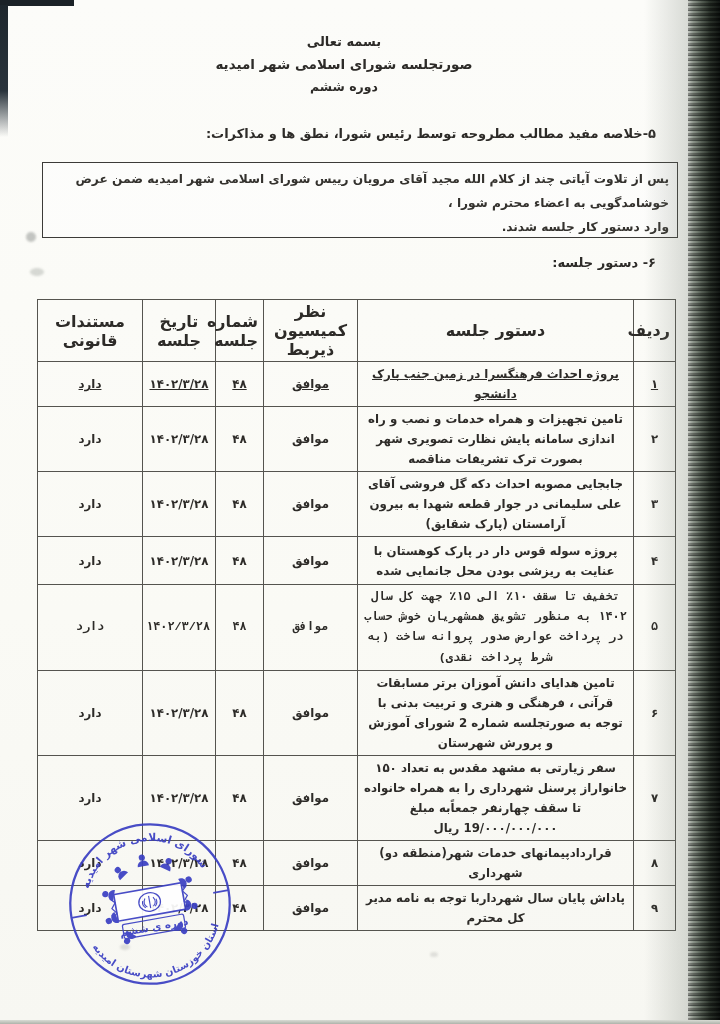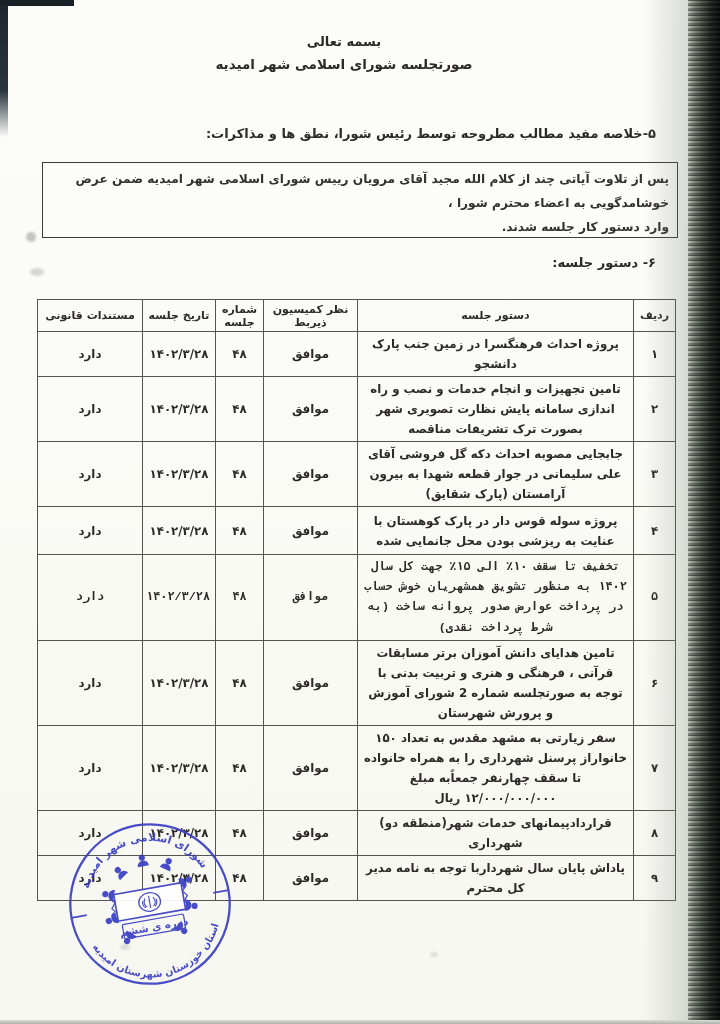--- a/index.html
+++ b/index.html
@@ -51,25 +51,25 @@
   .summary-box .line{font-size:12.2px;font-weight:600;line-height:1.95;text-align:right;color:#34322e;}
 
   table.agenda{
     position:absolute;top:299px;right:44px;width:638px;
     border-collapse:collapse;direction:rtl;table-layout:fixed;
   }
   table.agenda th,table.agenda td{
     border:1.3px solid #55544f;font-weight:700;color:#2d2b28;
     text-align:center;vertical-align:middle;padding:2px 5px;box-sizing:border-box;
   }
-  table.agenda th{font-size:11px;height:32px;}
+  table.agenda th{font-size:16px;height:32px;}
   table.agenda td{font-size:11.8px;line-height:1.7;}
   col.c-row{width:42px;} col.c-agenda{width:276px;} col.c-comm{width:94px;}
   col.c-sess{width:48px;} col.c-date{width:73px;} col.c-docs{width:105px;}
-  tbody tr:nth-child(1){height:38px;}
+  tbody tr:nth-child(1){height:38px;text-decoration:underline;}
   tbody tr:nth-child(2){height:57px;}
   tbody tr:nth-child(3){height:62px;}
   tbody tr:nth-child(4){height:48px;}
   tbody tr:nth-child(5){height:62px;font-family:Liberation Mono, monospace;}
   tbody tr:nth-child(6){height:61px;}
   tbody tr:nth-child(7){height:64px;}
   tbody tr:nth-child(8){height:30px;}
   tbody tr:nth-child(9){height:30px;}
 
   .stamp{position:absolute;left:62px;top:816px;width:176px;height:176px;z-index:4;opacity:.93;}
@@ -77,20 +77,21 @@
 </head>
 <body>
 
 <div class="page">
 
   <div class="content">
 
     <div class="doc-header">
       <div class="bismillah">بسمه تعالی</div>
       <div class="title">صورتجلسه شورای اسلامی شهر امیدیه</div>
+      <div class="term">دوره ششم</div>
     </div>
 
     <div class="sec-heading sec5">۵-خلاصه مفید مطالب مطروحه توسط رئیس شورا، نطق ها و مذاکرات:</div>
 
     <div class="summary-box">
       <div class="line">پس از تلاوت آیاتی چند از کلام الله مجید آقای مرویان رییس شورای اسلامی شهر امیدیه ضمن عرض خوشامدگویی به اعضاء محترم شورا ،</div>
       <div class="line">وارد دستور کار جلسه شدند.</div>
     </div>
 
     <div class="sec-heading sec6">۶- دستور جلسه:</div>
@@ -118,21 +119,21 @@
         <tr>
           <td>۱</td>
           <td>پروژه احداث فرهنگسرا در زمین جنب پارک دانشجو</td>
           <td>موافق</td>
           <td>۴۸</td>
           <td>۱۴۰۲/۳/۲۸</td>
           <td>دارد</td>
         </tr>
         <tr>
           <td>۲</td>
-          <td>تامین تجهیزات و انجام خدمات و نصب و راه اندازی سامانه پایش نظارت تصویری شهر بصورت ترک تشریفات مناقصه</td>
+          <td>تامین تجهیزات و همراه خدمات و نصب و راه اندازی سامانه پایش نظارت تصویری شهر بصورت ترک تشریفات مناقصه</td>
           <td>موافق</td>
           <td>۴۸</td>
           <td>۱۴۰۲/۳/۲۸</td>
           <td>دارد</td>
         </tr>
         <tr>
           <td>۳</td>
           <td>جابجایی مصوبه احداث دکه گل فروشی آقای علی سلیمانی در جوار قطعه شهدا به بیرون آرامستان (پارک شقایق)</td>
           <td>موافق</td>
           <td>۴۸</td>
@@ -158,21 +159,21 @@
         <tr>
           <td>۶</td>
           <td>تامین هدایای دانش آموزان برتر مسابقات قرآنی ، فرهنگی و هنری و تربیت بدنی با توجه به صورتجلسه شماره 2 شورای آموزش و پرورش شهرستان</td>
           <td>موافق</td>
           <td>۴۸</td>
           <td>۱۴۰۲/۳/۲۸</td>
           <td>دارد</td>
         </tr>
         <tr>
           <td>۷</td>
-          <td>سفر زیارتی به مشهد مقدس به تعداد ۱۵۰ خانواراز پرسنل شهرداری را به همراه خانواده تا سقف چهارنفر جمعاًبه مبلغ ۱۲/۰۰۰/۰۰۰/۰۰۰ ریال</td>
+          <td>سفر زیارتی به مشهد مقدس به تعداد ۱۵۰ خانواراز پرسنل شهرداری را به همراه خانواده تا سقف چهارنفر جمعاًبه مبلغ 19/۰۰۰/۰۰۰/۰۰۰ ریال</td>
           <td>موافق</td>
           <td>۴۸</td>
           <td>۱۴۰۲/۳/۲۸</td>
           <td>دارد</td>
         </tr>
         <tr>
           <td>۸</td>
           <td>قراردادپیمانهای خدمات شهر(منطقه دو) شهرداری</td>
           <td>موافق</td>
           <td>۴۸</td>

